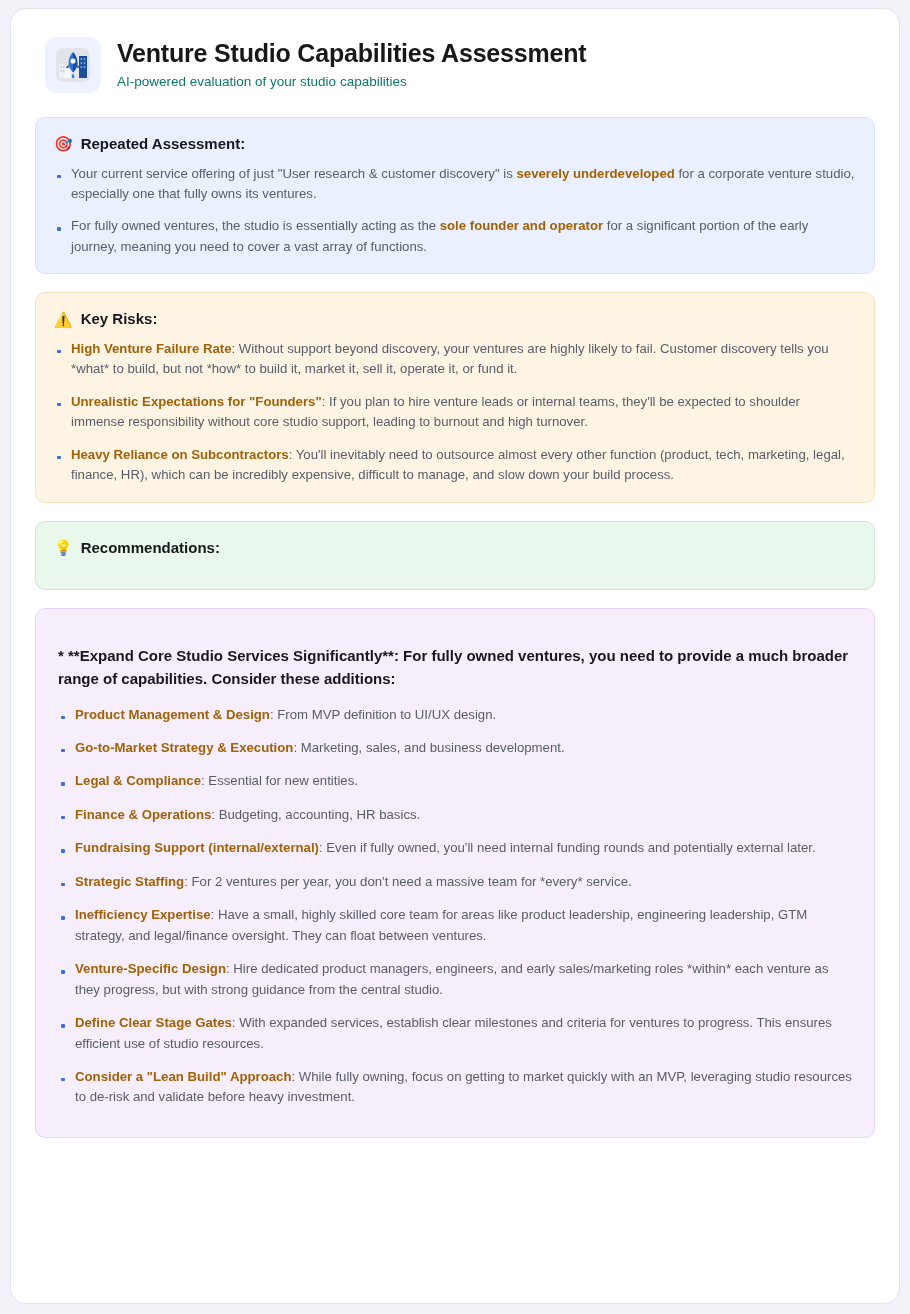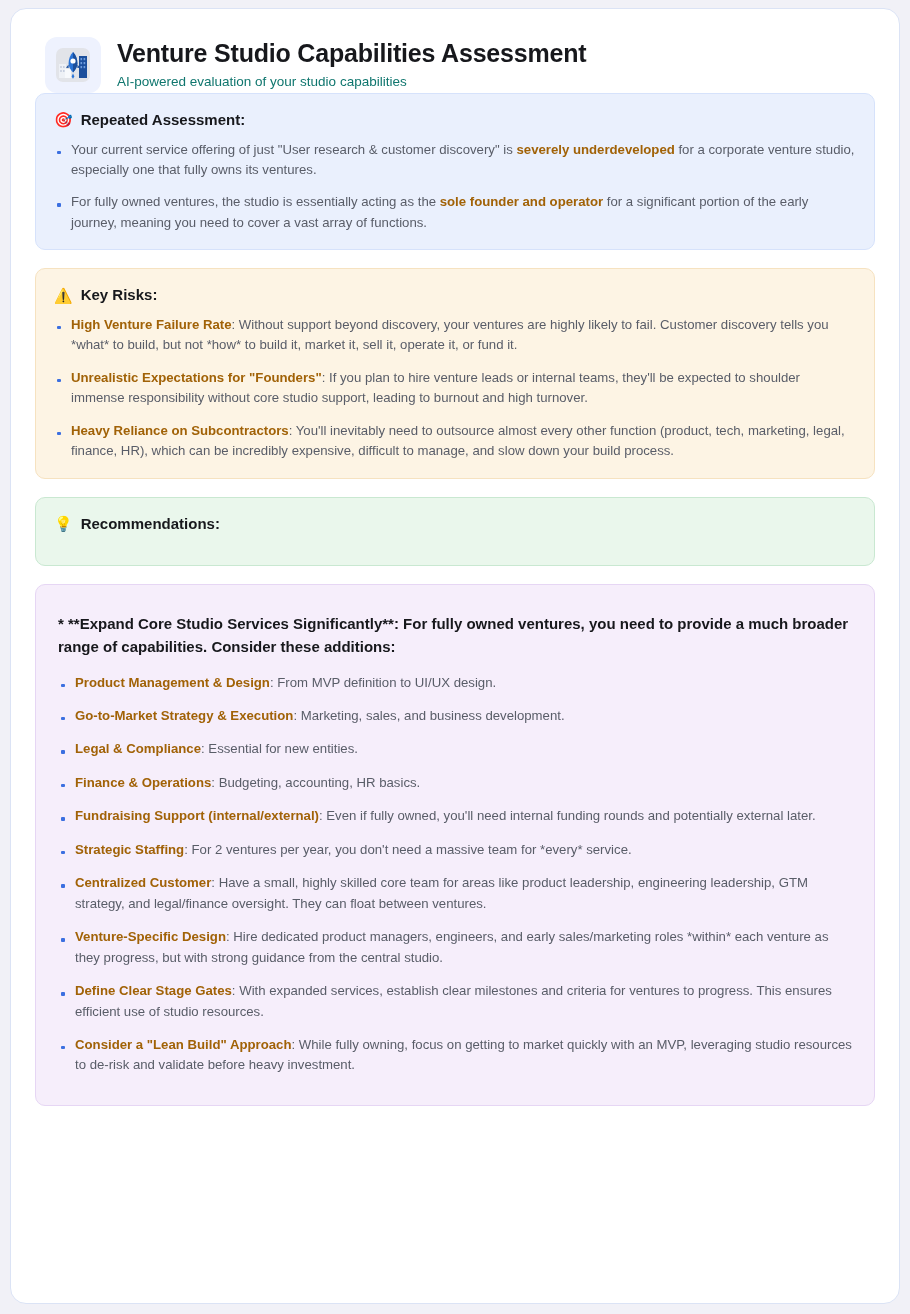--- a/index.html
+++ b/index.html
@@ -27,20 +27,21 @@
     padding: 24px 24px 0 24px;
     overflow: hidden;
   }
 
   
   .header {
     display: flex;
     align-items: flex-start;
     gap: 16px;
     padding: 4px 0 0 10px;
+    margin-bottom: 24px;
   }
   .app-icon {
     width: 56px;
     height: 56px;
     border-radius: 12px;
     background: #eef2fe;
     display: flex;
     align-items: center;
     justify-content: center;
     flex: 0 0 auto;
@@ -118,21 +119,21 @@
 
   
   .sec-green .section-title { margin-bottom: 18px; }
 
   
   .purple-heading {
     font-size: 15px;
     font-weight: bold;
     color: #17181c;
     line-height: 1.55;
-    margin: 7px 0 14px 0;
+    margin: 15px 0 14px 0;
   }
   .sec-purple { padding: 20px 22px 16px 22px; }
   .sec-purple ul.bullets > li { margin-bottom: 13px; }
 </style>
 </head>
 <body>
 
 <div class="page-card">
 
   <div class="header">
@@ -199,20 +200,20 @@
 
   <div class="section sec-purple">
     <div class="purple-heading">* **Expand Core Studio Services Significantly**: For fully owned ventures, you need to provide a much broader range of capabilities. Consider these additions:</div>
     <ul class="bullets">
         <li><span class="b">Product Management &amp; Design</span><span>: From MVP definition to UI/UX design.</span></li>
         <li><span class="b">Go-to-Market Strategy &amp; Execution</span><span>: Marketing, sales, and business development.</span></li>
         <li><span class="b">Legal &amp; Compliance</span><span>: Essential for new entities.</span></li>
         <li><span class="b">Finance &amp; Operations</span><span>: Budgeting, accounting, HR basics.</span></li>
         <li><span class="b">Fundraising Support (internal/external)</span><span>: Even if fully owned, you'll need internal funding rounds and potentially external later.</span></li>
         <li><span class="b">Strategic Staffing</span><span>: For 2 ventures per year, you don't need a massive team for *every* service.</span></li>
-        <li><span class="b">Centralized Customer</span><span>: Have a small, highly skilled core team for areas like product leadership, engineering leadership, GTM strategy, and legal/finance oversight. They can float between ventures.</span></li>
+        <li><span class="b">Inefficiency Expertise</span><span>: Have a small, highly skilled core team for areas like product leadership, engineering leadership, GTM strategy, and legal/finance oversight. They can float between ventures.</span></li>
         <li><span class="b">Venture-Specific Design</span><span>: Hire dedicated product managers, engineers, and early sales/marketing roles *within* each venture as they progress, but with strong guidance from the central studio.</span></li>
         <li><span class="b">Define Clear Stage Gates</span><span>: With expanded services, establish clear milestones and criteria for ventures to progress. This ensures efficient use of studio resources.</span></li>
         <li><span class="b">Consider a "Lean Build" Approach</span><span>: While fully owning, focus on getting to market quickly with an MVP, leveraging studio resources to de-risk and validate before heavy investment.</span></li>
       </ul>
   </div>
 
 </div>
 
 </body></html>

